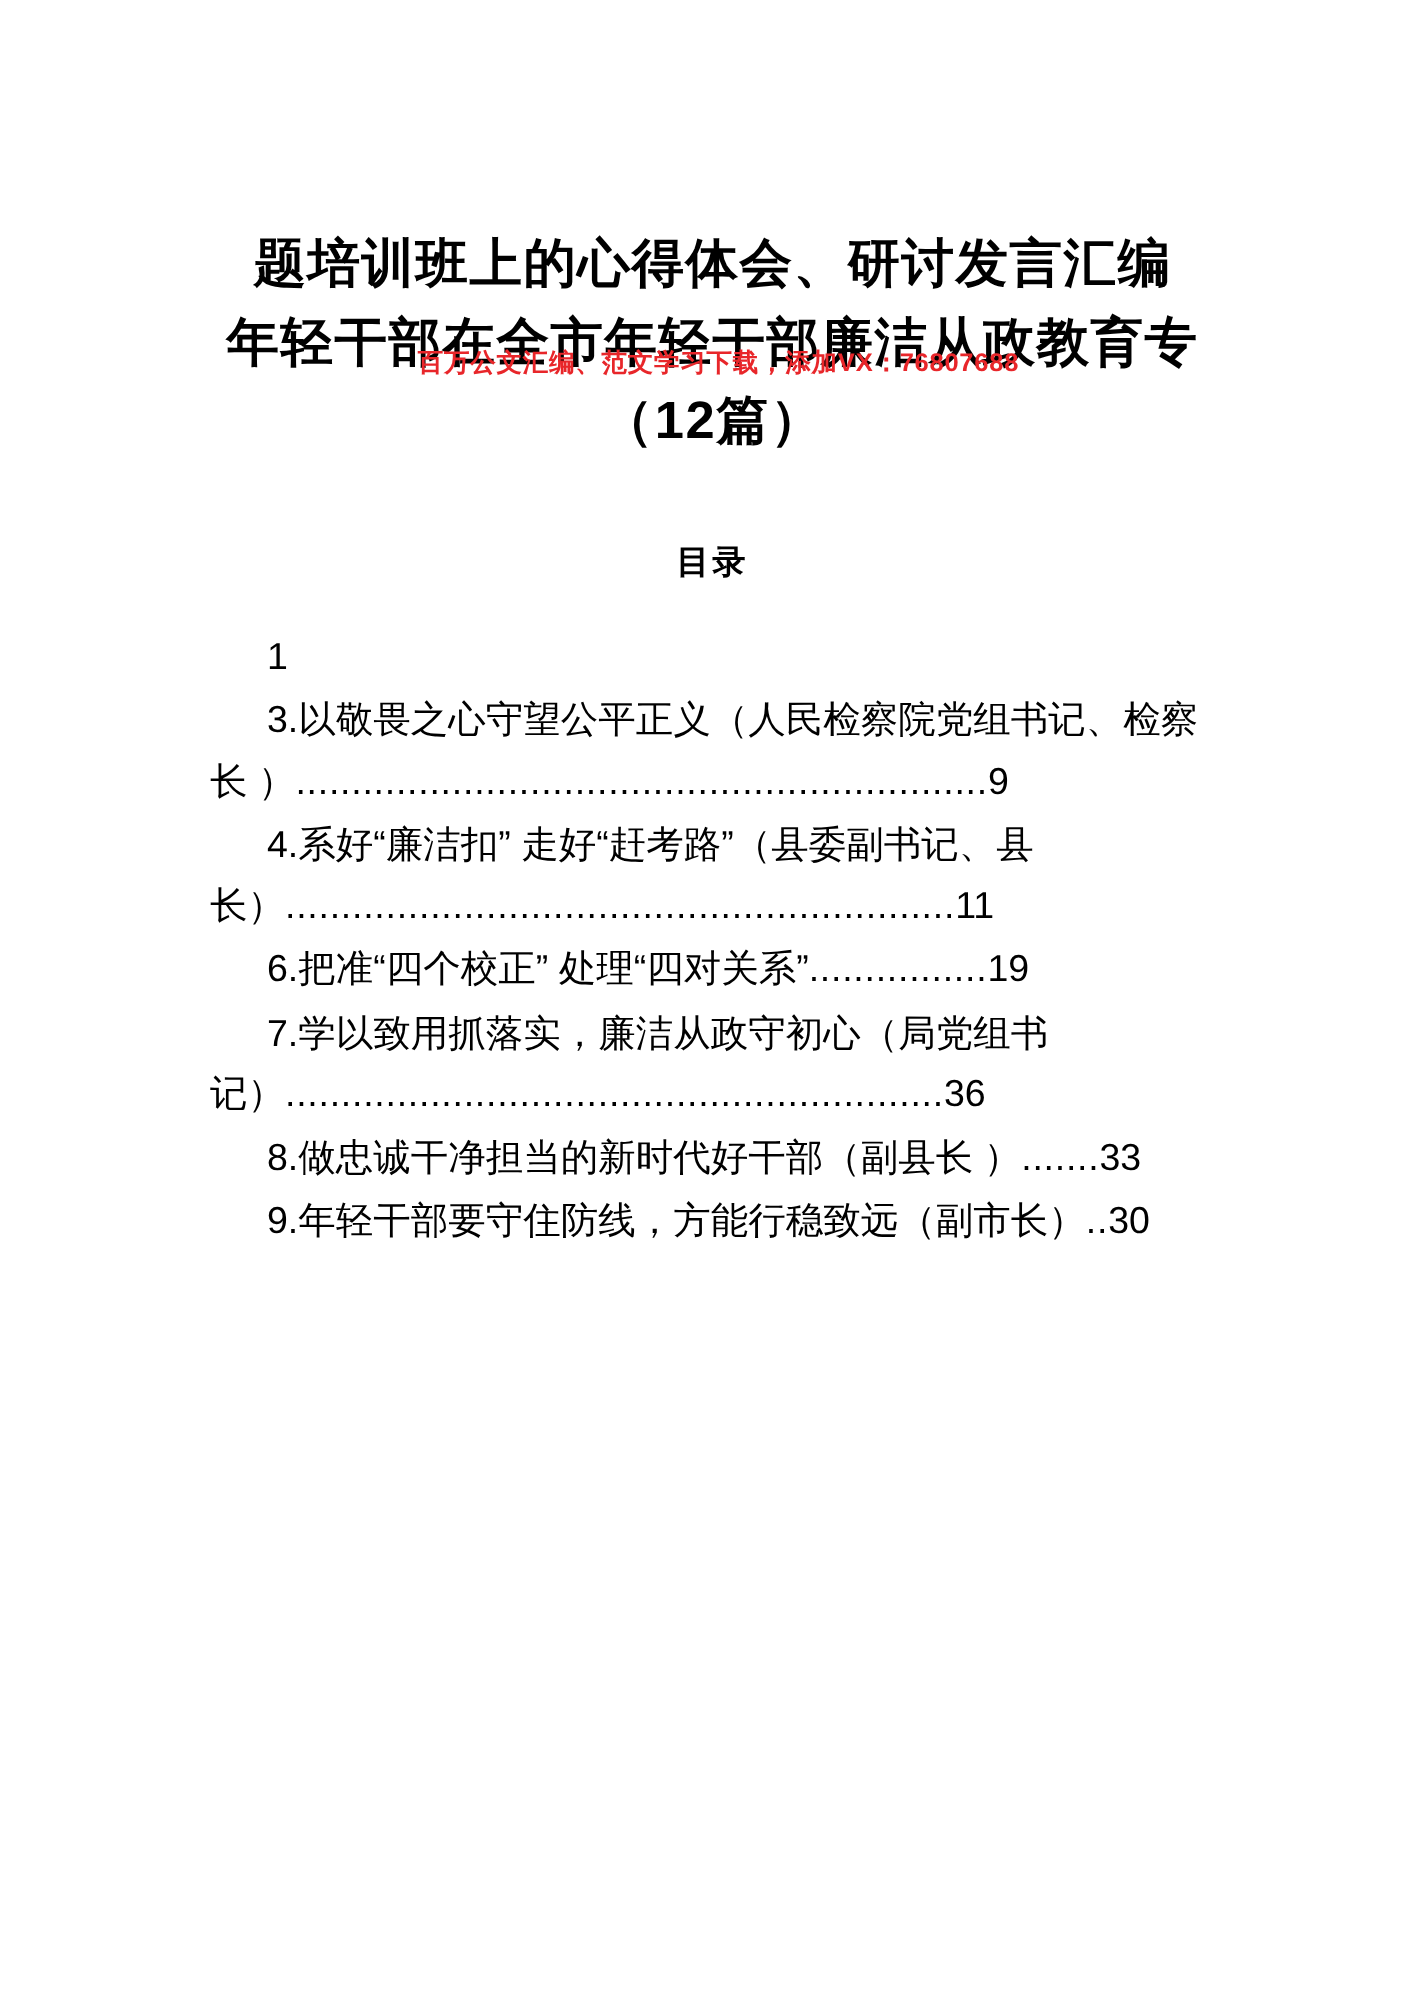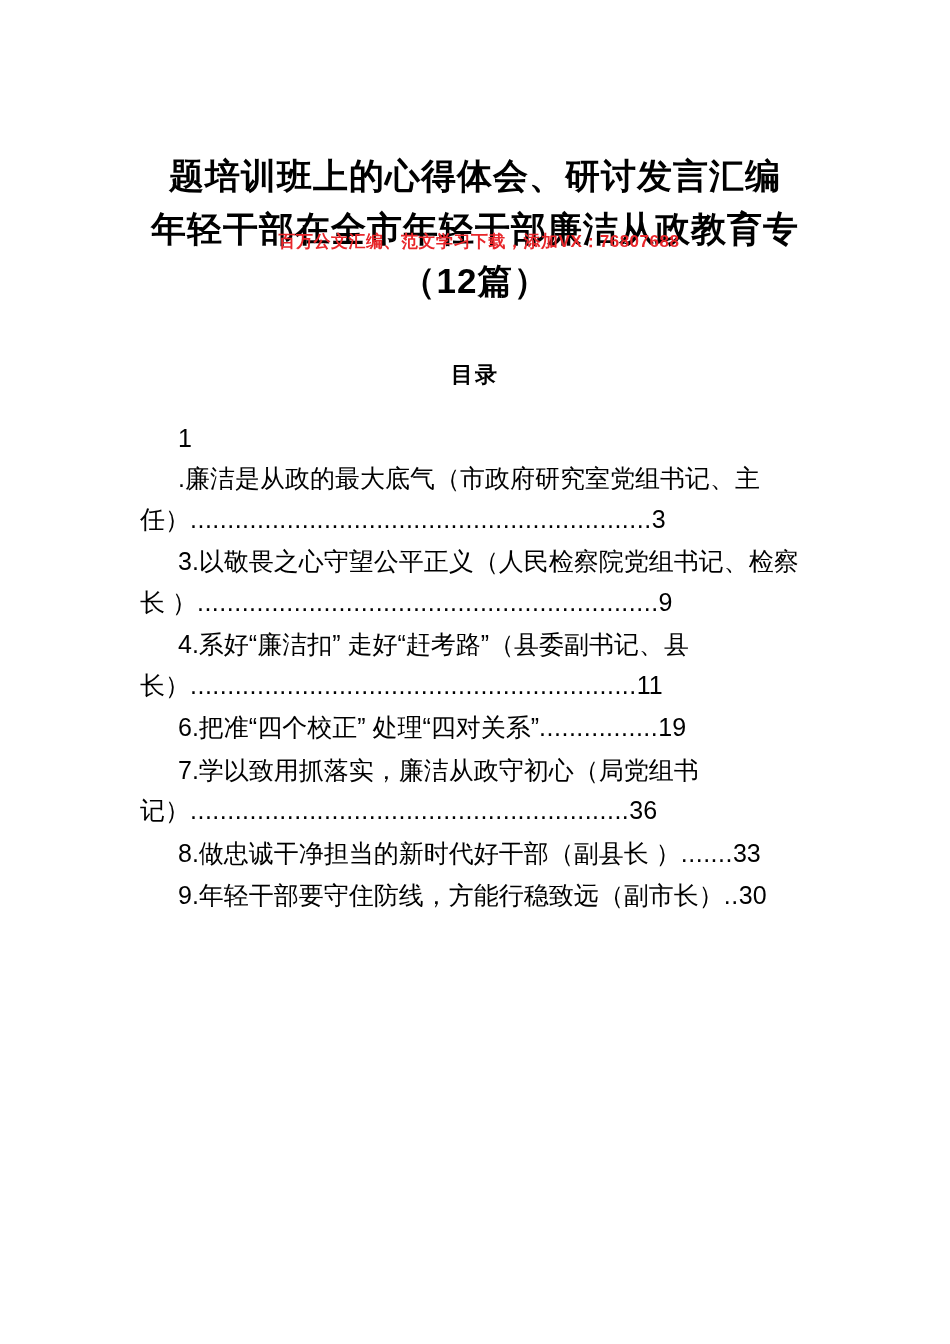--- a/index.html
+++ b/index.html
@@ -88,23 +88,20 @@
     <span class="line">年轻干部在全市年轻干部廉洁从政教育专</span>
     <span class="line">（12篇）</span>
   </div>
 
   <div class="toc-heading">目录</div>
 
   <div class="toc">
 
     <div class="toc-entry" style="text-indent:0;">
       <span class="first-entry-num">1</span>
-      <span class="first-entry-body">
-        <span>.廉洁是从政的最大底气（市政府研究室党组书记、主任）</span><span class="dots">..............................................................</span><span>3</span>
-      </span>
     </div>
 
 
     <div class="toc-entry">
       <span>3</span><span>.以敬畏之心守望公平正义（人民检察院党组书记、检察长 ）</span><span class="dots">..............................................................</span><span>9</span>
     </div>
 
     <div class="toc-entry">
       <span>4</span><span>.系好“廉洁扣” 走好“赶考路”（县委副书记、县长）</span><span class="dots">............................................................</span><span>11</span>
     </div>

